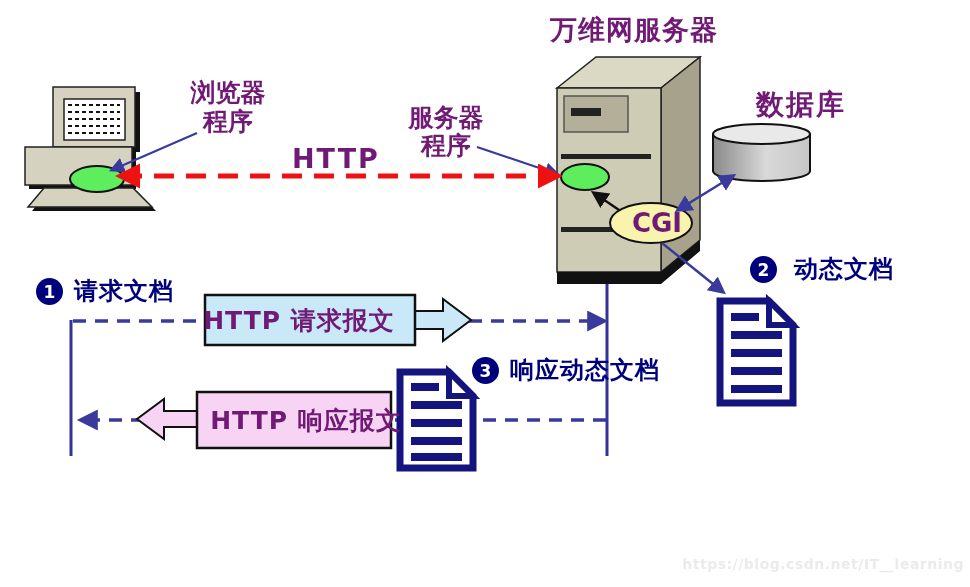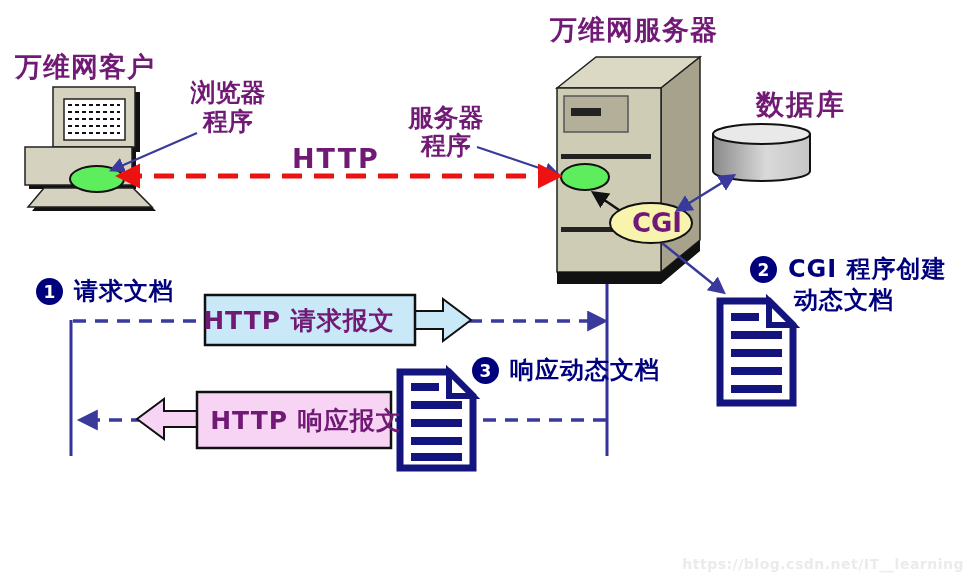--- a/index.html
+++ b/index.html
@@ -120,21 +120,20 @@
       <path d="M400,372 h49 l24,24 v72 h-73 z" fill="#ffffff" stroke="#14147e" stroke-width="7"></path>
       <polygon points="449,372 449,396 473,396" fill="#ffffff" stroke="#14147e" stroke-width="6"></polygon>
       <rect x="411" y="383" width="28" height="8" fill="#14147e"></rect>
       <rect x="411" y="401" width="51" height="8" fill="#14147e"></rect>
       <rect x="411" y="419" width="51" height="8" fill="#14147e"></rect>
       <rect x="411" y="437" width="51" height="8" fill="#14147e"></rect>
       <rect x="411" y="453" width="51" height="8" fill="#14147e"></rect>
     </g>
   </svg>
 
-  <div class="lbl title" style="left:15px;top:49px;">万维网客户</div>
 
   <div class="lbl title" style="left:550px;top:12px;">万维网服务器</div>
 
   <div class="lbl two-line" style="left:178px;top:78px;width:100px;">
     <span style="display:block;">浏览器</span>
     <span style="display:block;">程序</span>
   </div>
 
   <div class="lbl two-line" style="left:396px;top:104px;width:100px;line-height:28px;">
     <span style="display:block;">服务器</span>
@@ -152,21 +151,20 @@
   <div class="lbl boxtext" style="left:197px;top:392px;width:218px;height:56px;">HTTP 响应报文</div>
 
   <div class="step" style="left:36px;top:276px;">
     <span class="num">1</span>
     <span class="txt">请求文档</span>
   </div>
 
   <div class="step" style="left:750px;top:254px;">
     <span class="num">2</span>
     <span class="txt">
-      <span>CGI 程序创建</span>
       <span class="l2">动态文档</span>
     </span>
   </div>
 
   <div class="step" style="left:472px;top:355px;">
     <span class="num">3</span>
     <span class="txt">响应动态文档</span>
   </div>
 
   <div class="watermark">https://blog.csdn.net/IT__learning</div>

